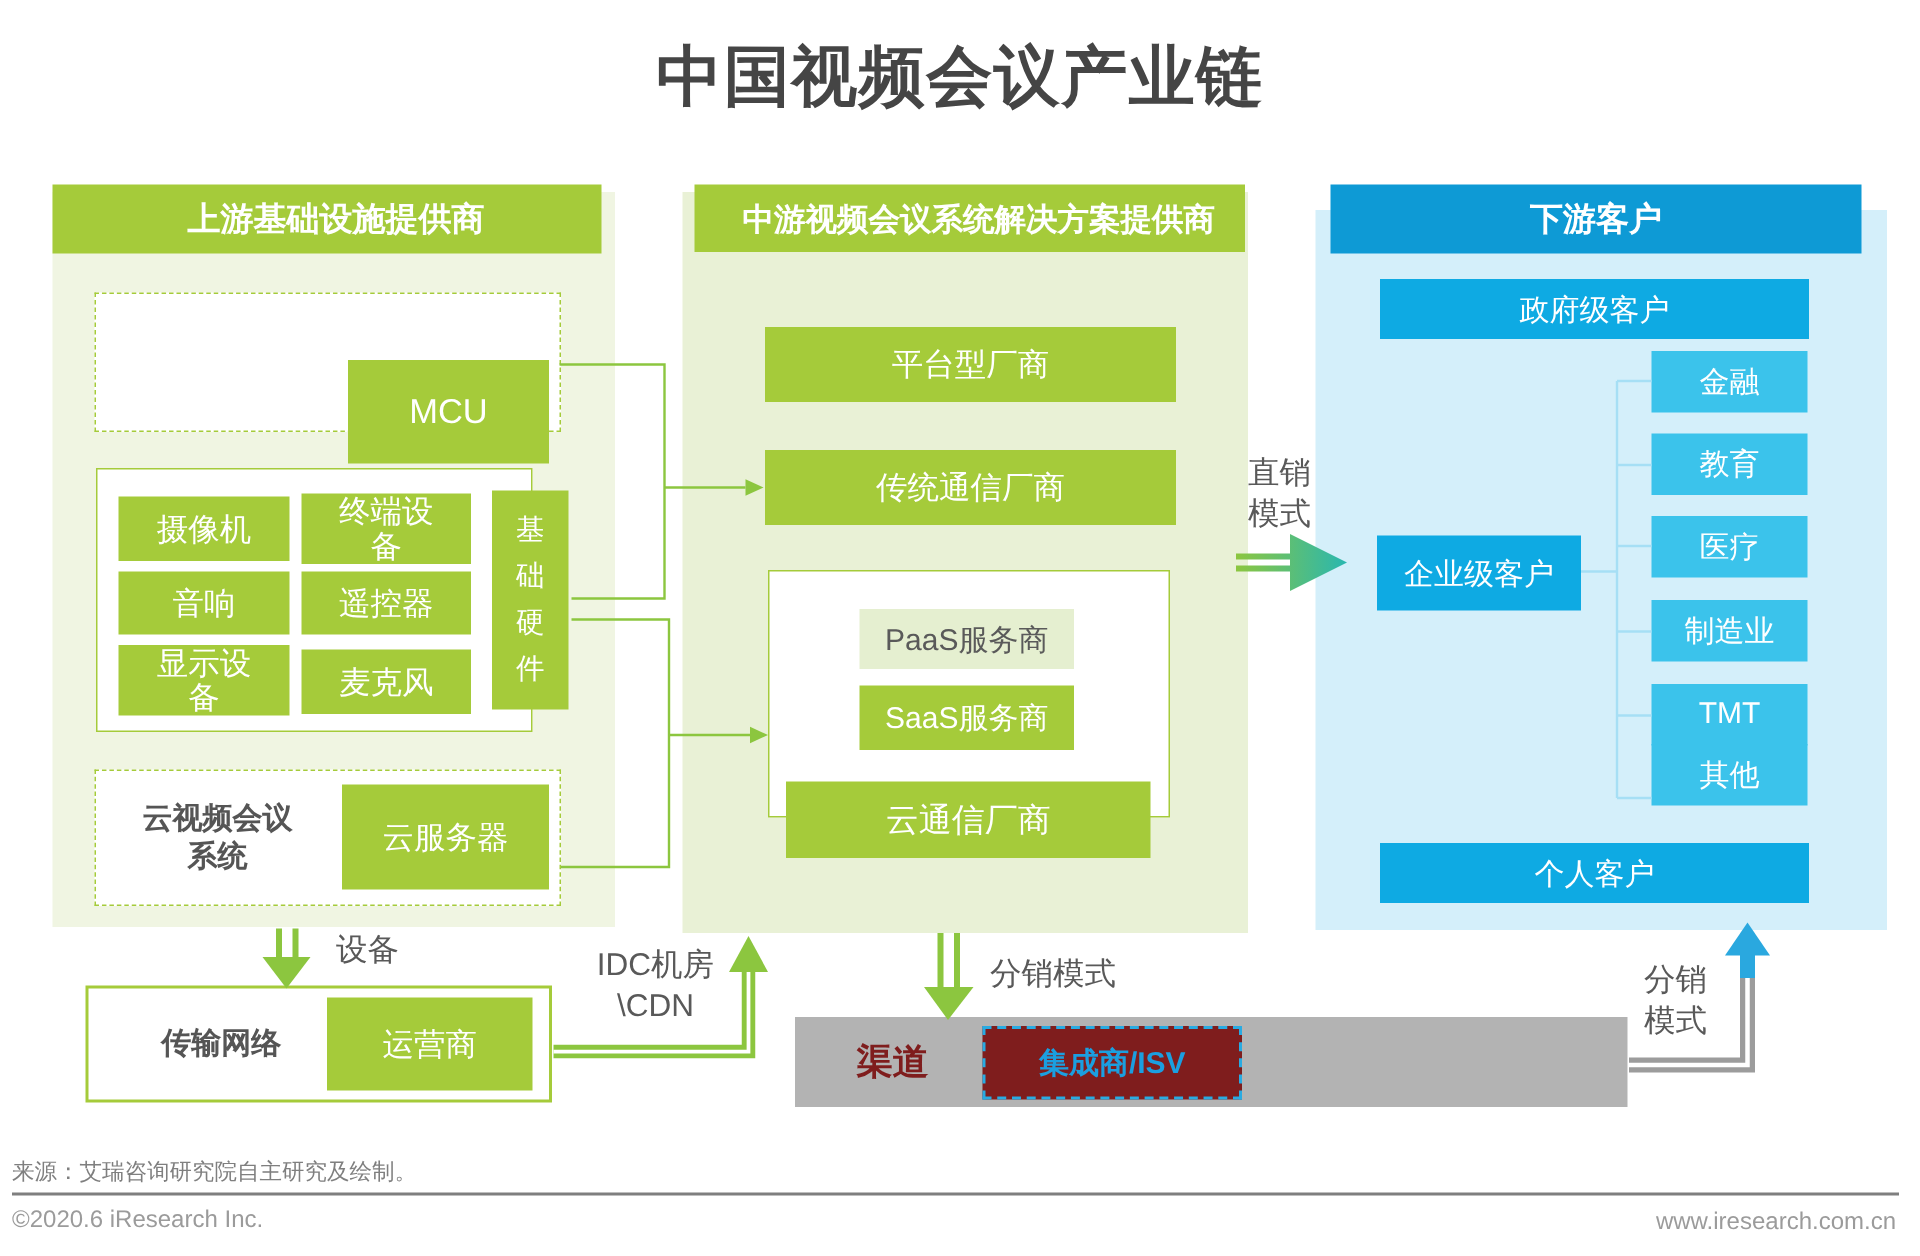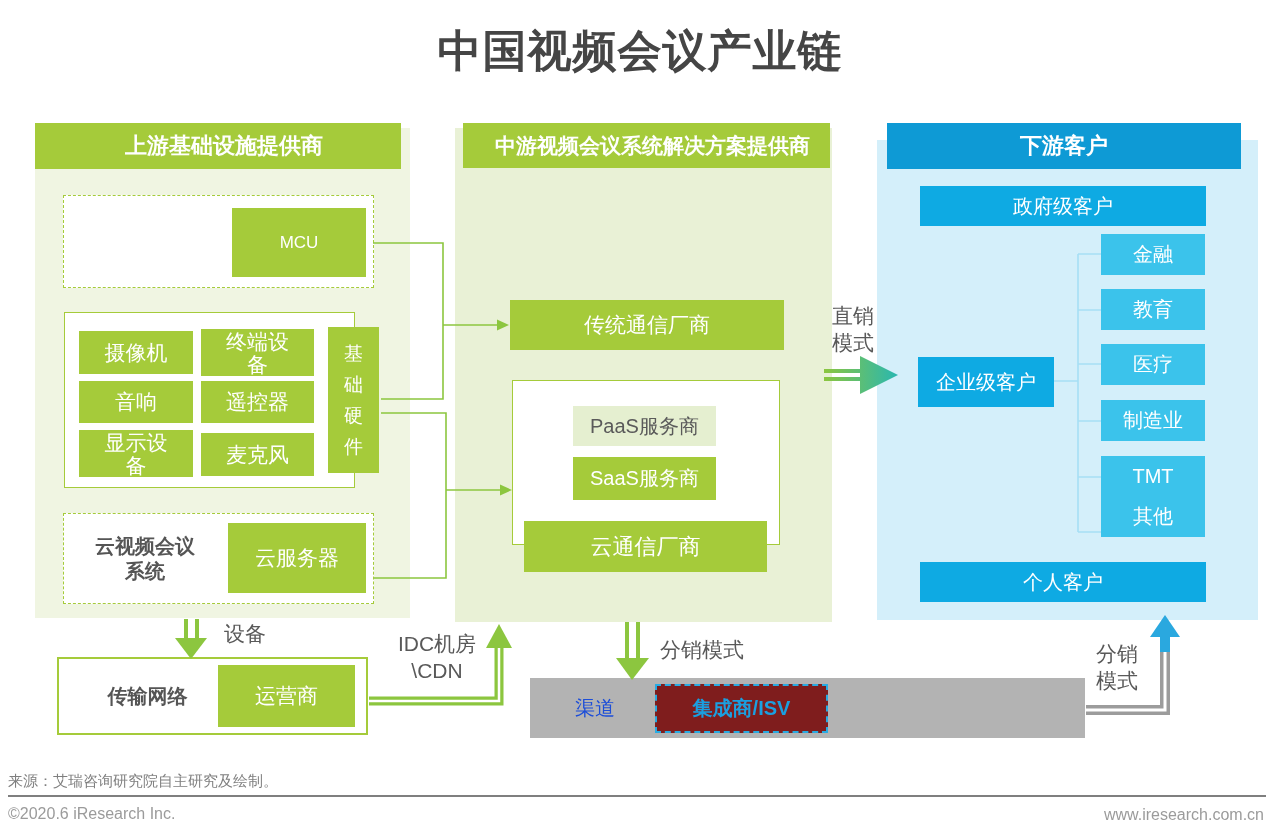--- a/index.html
+++ b/index.html
@@ -17,24 +17,24 @@
   .hdr{color:#ffffff;font-weight:bold;font-size:22px;z-index:3;}
   .hdr-green{background:#A5CB3A;padding-left:12px;}
   .hdr-blue{background:#0E9AD5;}
   .gbox{background:#A5CB3A;color:#ffffff;z-index:3;}
   .dashedbox{background:#ffffff;border:1.5px dashed #A5CB3A;z-index:2;}
   .solidbox{background:#ffffff;border:1.5px solid #A5CB3A;z-index:2;}
   .bluebox{background:#0EAAE3;color:#ffffff;z-index:3;}
   .cyanbox{background:#3BC3EB;color:#ffffff;z-index:3;}
   .blabel{color:#555555;font-weight:bold;font-size:20px;line-height:25px;z-index:3;}
   .note{color:#595959;font-size:21px;line-height:27px;z-index:6;}
-  .fs19{font-size:19px;}.fs20{font-size:20px;}.fs21{font-size:21px;}.fs22{font-size:22px;}.fs23{font-size:17px;}
+  .fs19{font-size:19px;}.fs20{font-size:20px;}.fs21{font-size:21px;}.fs22{font-size:22px;}.fs23{font-size:23px;margin-top:32px;}
   .vert{width:26px;word-break:break-all;line-height:31px;}
   .graybar{background:#B3B3B3;z-index:2;}
-  .chn-label{color:#1d4ed8;font-weight:normal;font-size:20px;z-index:3;}
+  .chn-label{color:#7f1d1d;font-weight:bold;font-size:24px;z-index:3;}
   .chnbox{background:#7f1d1d;border:2px dashed #29ABE2;color:#1B9FE0;font-weight:bold;font-size:20px;z-index:3;}
   .overlay{left:0;top:0;z-index:5;pointer-events:none;}
   .ftr-src{color:#7F7F7F;font-size:15px;}
   .ftr-line{border-top:2px solid #7F7F7F;height:0;}
   .ftr-txt{color:#9B9B9B;font-size:16px;}
 </style>
 </head>
 <body>
 
 <div class="canvas">
@@ -70,20 +70,21 @@
   <div class="abs solidbox" style="left:57px;top:657px;width:311px;height:78px;border-width:2px;"></div>
   <div class="abs flex blabel" style="left:85px;top:670px;width:125px;height:52px;">传输网络</div>
   <div class="abs flex gbox fs21" style="left:218px;top:665px;width:137px;height:62px;">运营商</div>
 
   <div class="abs note pre" style="left:383px;top:630px;width:108px;text-align:center;">IDC机房
 \CDN</div>
 
   <div class="abs panel-green-m" style="left:455px;top:128px;width:377px;height:494px;"></div>
   <div class="abs flex hdr hdr-green" style="left:463px;top:123px;width:367px;height:45px;font-size:21px;">中游视频会议系统解决方案提供商</div>
 
+  <div class="abs flex gbox fs21" style="left:510px;top:218px;width:274px;height:50px;">平台型厂商</div>
   <div class="abs flex gbox fs21" style="left:510px;top:300px;width:274px;height:50px;">传统通信厂商</div>
 
   <div class="abs solidbox" style="left:512px;top:380px;width:268px;height:165px;"></div>
   <div class="abs flex fs20" style="left:573px;top:406px;width:143px;height:40px;background:#E5EFD0;color:#5A5A5A;z-index:3;">PaaS服务商</div>
   <div class="abs flex gbox fs20" style="left:573px;top:457px;width:143px;height:43px;">SaaS服务商</div>
   <div class="abs flex gbox fs22" style="left:524px;top:521px;width:243px;height:51px;z-index:4;">云通信厂商</div>
 
   <div class="abs note" style="left:660px;top:636px;">分销模式</div>
 
   <div class="abs panel-blue" style="left:877px;top:140px;width:381px;height:480px;"></div>

